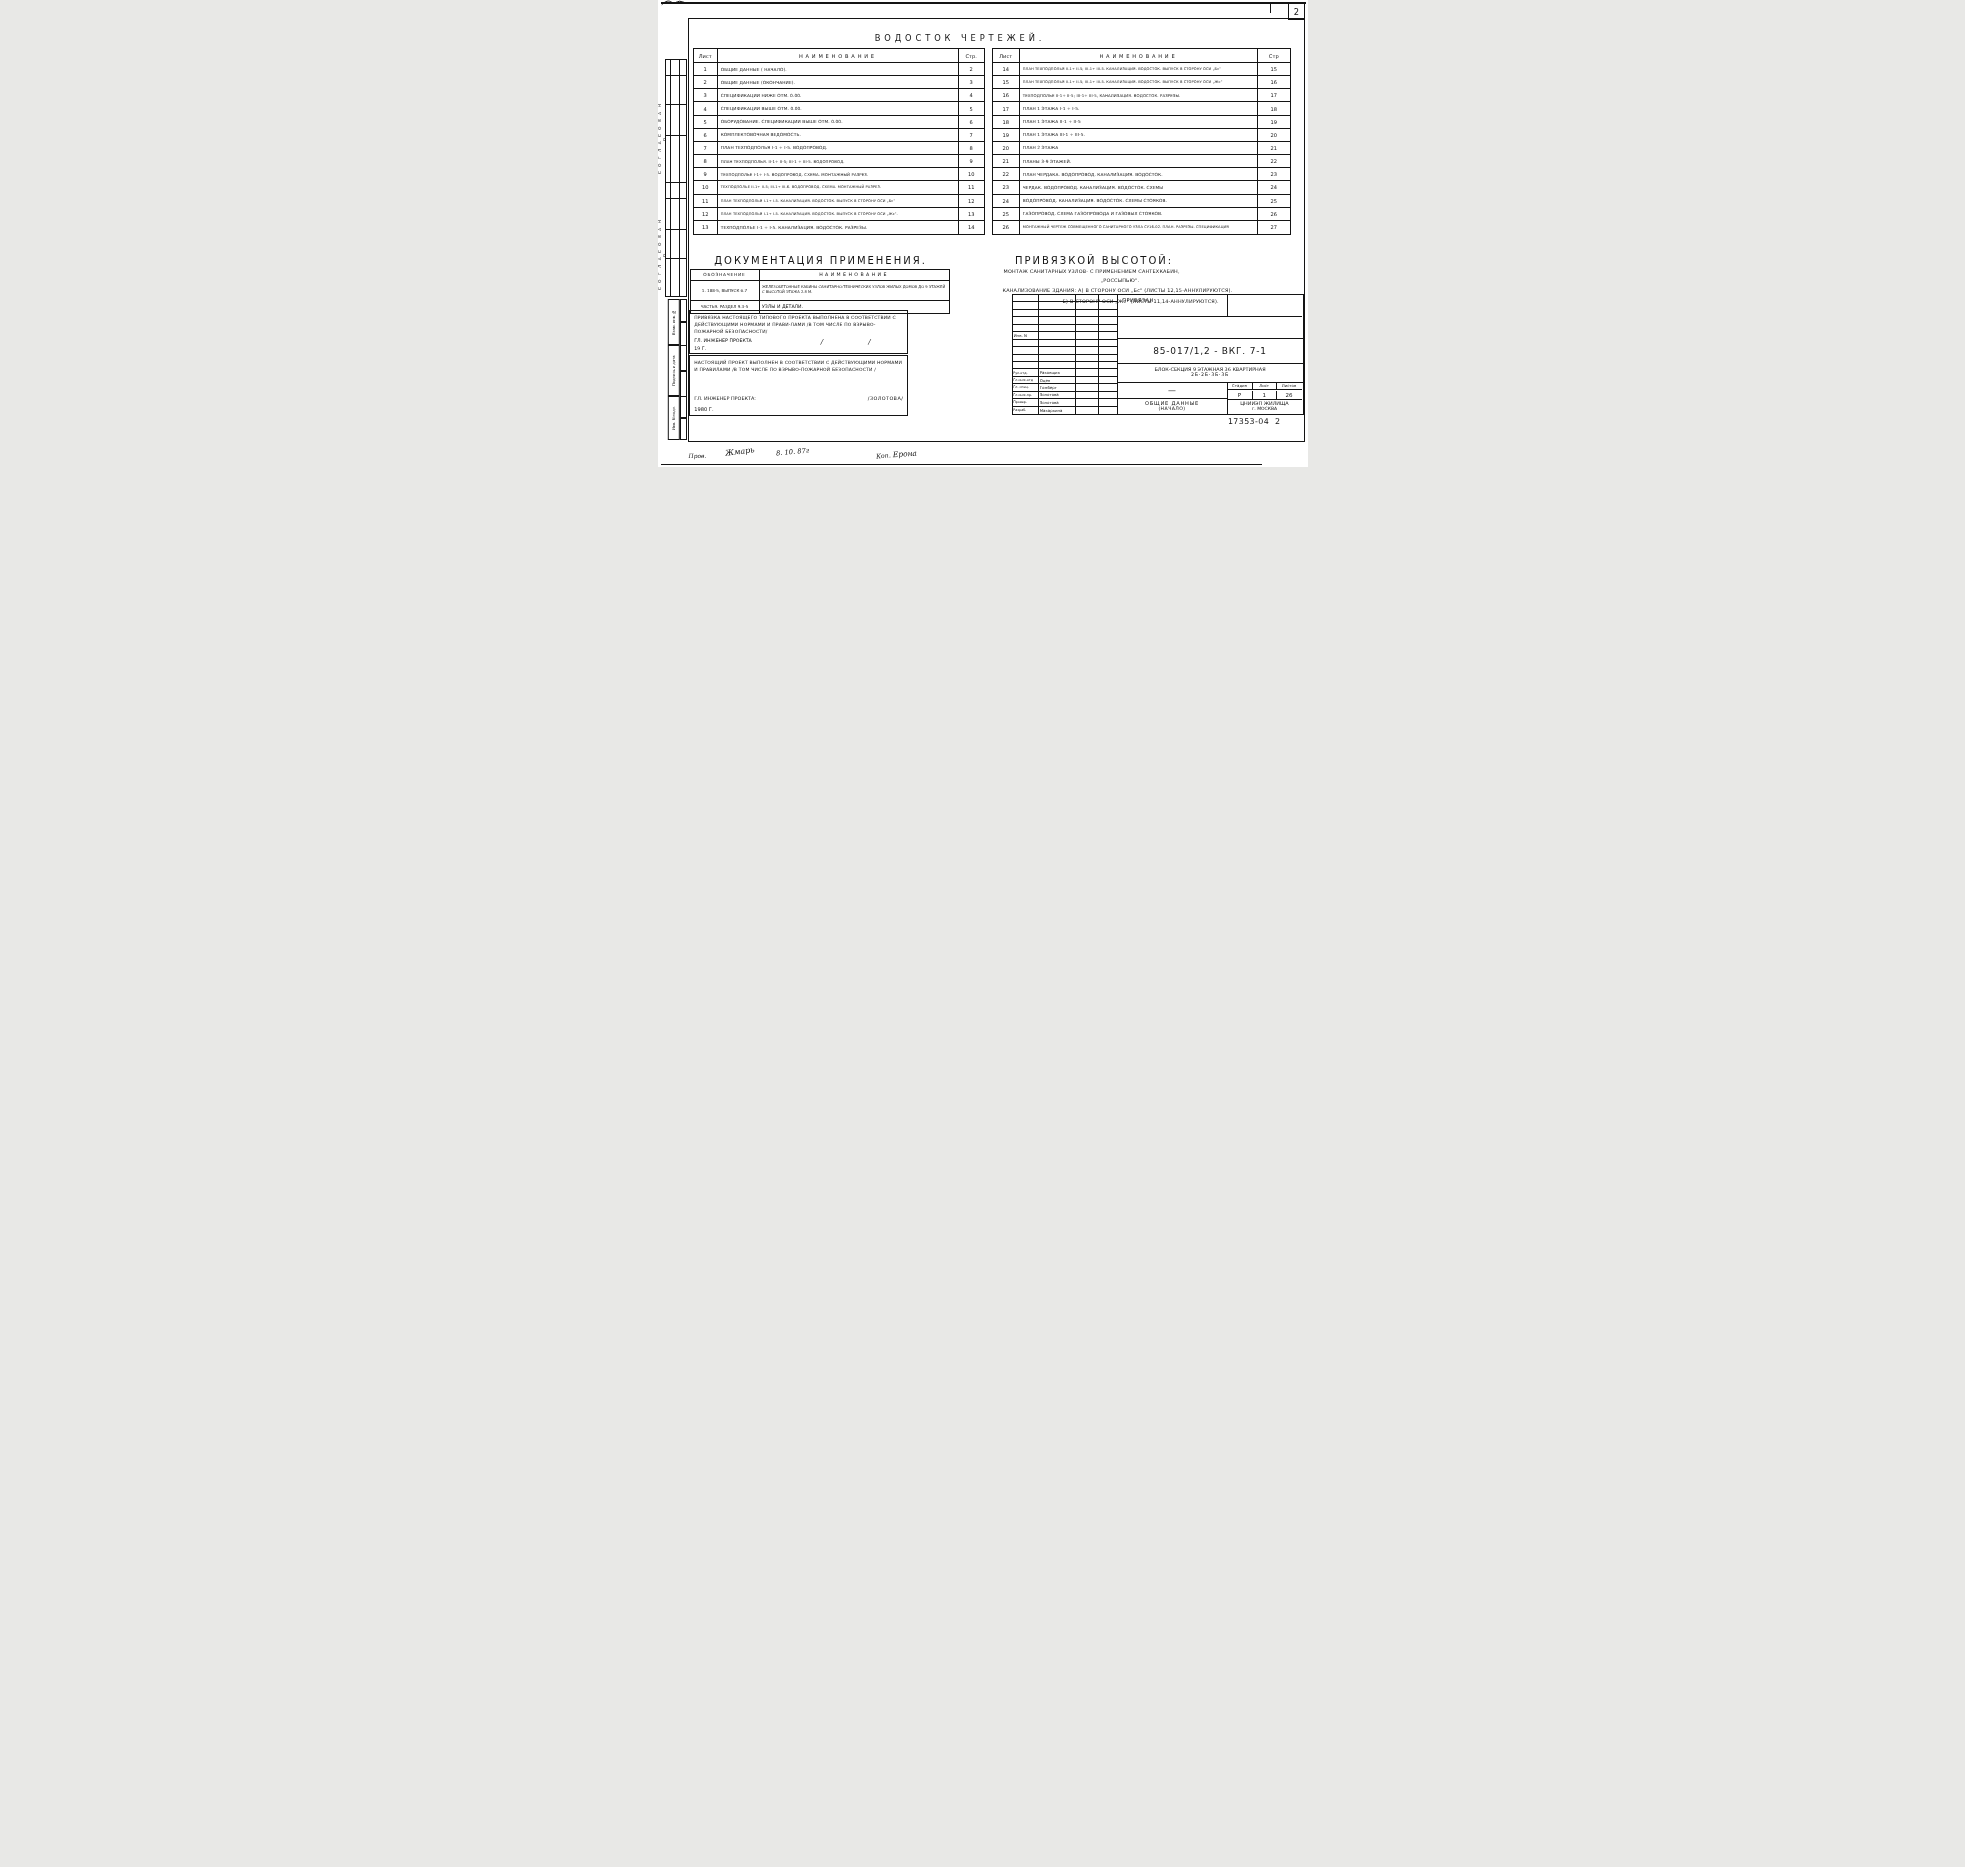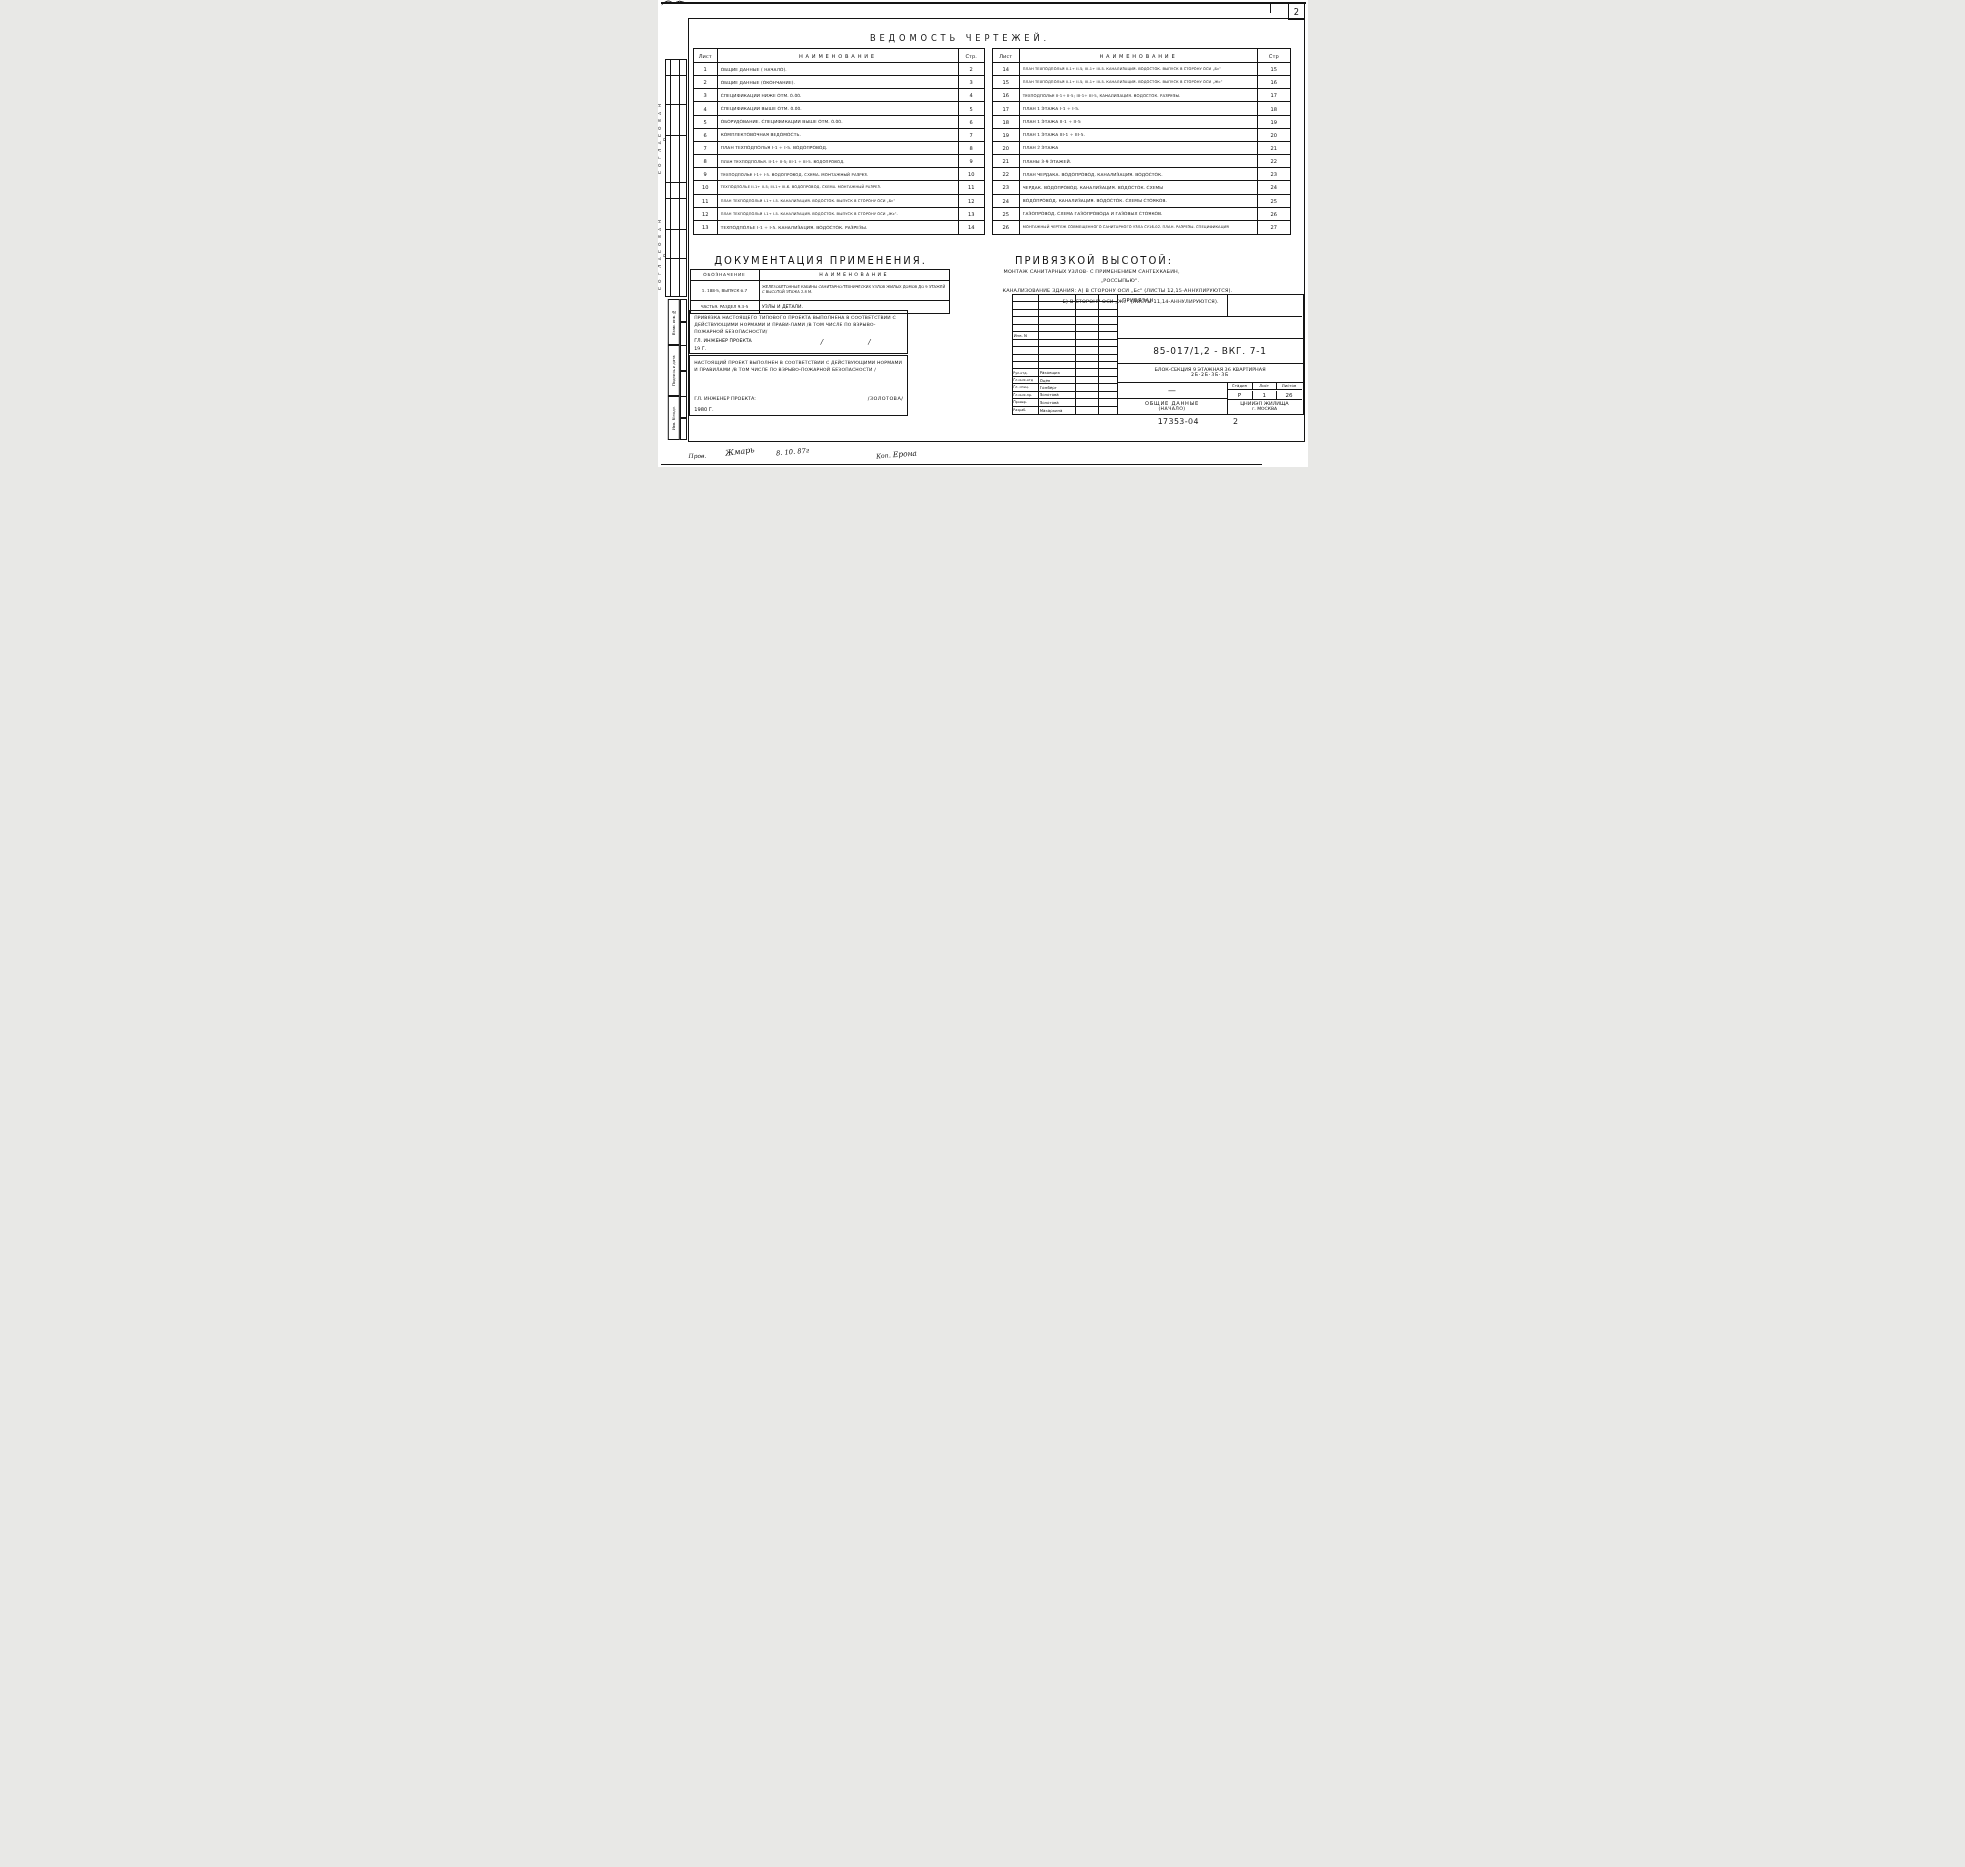--- a/index.html
+++ b/index.html
@@ -87,21 +87,21 @@
   <div class="abs vert" style="left:10.2px;top:396px;width:11.8px;height:44px;border:0.8px solid #141414;box-sizing:border-box;font-size:3.7px;">Инв. N подл.</div>
   <div class="abs" id="border-side-cells" style="left:22px;top:299px;width:7.9px;height:141px;">
       <div style="position: absolute; left: 0px; top: 0px; width: 7.9px; height: 23px; border: 0.8px solid rgb(20, 20, 20); box-sizing: border-box;"></div>
       <div style="position: absolute; left: 0px; top: 23px; width: 7.9px; height: 23.6px; border: 0.8px solid rgb(20, 20, 20); box-sizing: border-box;"></div>
       <div style="position: absolute; left: 0px; top: 46px; width: 7.9px; height: 25.5px; border: 0.8px solid rgb(20, 20, 20); box-sizing: border-box;"></div>
       <div style="position: absolute; left: 0px; top: 72px; width: 7.9px; height: 25.5px; border: 0.8px solid rgb(20, 20, 20); box-sizing: border-box;"></div>
       <div style="position: absolute; left: 0px; top: 97px; width: 7.9px; height: 21.6px; border: 0.8px solid rgb(20, 20, 20); box-sizing: border-box;"></div>
       <div style="position: absolute; left: 0px; top: 119px; width: 7.9px; height: 22px; border: 0.8px solid rgb(20, 20, 20); box-sizing: border-box;"></div>
     </div>
 
-  <div class="abs ctr" style="left:165px;top:31px;width:275px;height:13.4px;font-size:8.3px;letter-spacing:3.9px;white-space:nowrap;">ВЕДОМОСТЬ ЧЕРТЕЖЕЙ.</div>
+  <div class="abs ctr" style="left:165px;top:31px;width:275px;height:13.4px;font-size:8.3px;letter-spacing:3.9px;white-space:nowrap;">ВОДОСТОК ЧЕРТЕЖЕЙ.</div>
 
   <div class="abs cellgrid" id="left-table" style="left:35px;top:48px;width:292px;height:187px;border:1.2px solid #141414;box-sizing:border-box;grid-template-columns:24.4px 241px 1fr;grid-template-rows:14px repeat(13,1fr);">
     <div class="cell hdr">Лист</div>
     <div class="cell hdr sp">НАИМЕНОВАНИЕ</div>
     <div class="cell hdr last-col">Стр.</div>
   <div class="cell num">1</div>
       <div class="cell namecell" style="font-size: 4.3px;">ОБЩИЕ ДАННЫЕ ( НАЧАЛО).</div>
       <div class="cell num last-col">2</div>
       <div class="cell num">2</div>
       <div class="cell namecell" style="font-size: 4.3px;">ОБЩИЕ ДАННЫЕ (ОКОНЧАНИЕ).</div>
@@ -310,21 +310,21 @@
     <div class="tb-cell br" style="left:105px;top:104px;width:110px;height:15px;">
       <div class="ctr" style="font-size:5.1px;letter-spacing:0.8px;margin-top:0.8px;">ОБЩИЕ ДАННЫЕ</div>
       <div class="ctr" style="font-size:4.7px;letter-spacing:0.4px;">(НАЧАЛО)</div>
     </div>
     <div class="tb-cell" style="left:215px;top:104px;width:74px;height:15px;">
       <div class="ctr" style="font-size:4.9px;margin-top:0.8px;white-space:nowrap;">ЦНИИЭП ЖИЛИЩА</div>
       <div class="ctr" style="font-size:4.5px;">г. МОСКВА</div>
     </div>
   </div>
 
-  <div class="abs" style="left:458px;top:417px;width:165px;display:flex;justify-content:center;gap:34px;font-size:7.9px;letter-spacing:0.4px;">
+  <div class="abs" style="left:458px;top:417px;width:165px;display:flex;justify-content:flex-end;gap:6px;font-size:7.9px;letter-spacing:0.4px;">
     <span>17353-04</span>
     <span>2</span>
   </div>
 
   <div class="abs hand" style="left:31px;top:453px;font-size:5.9px;">Пров.</div>
   <div class="abs hand" style="left:67px;top:447px;font-size:7.9px;transform:rotate(-7deg);">Жмарь</div>
   <div class="abs hand" style="left:118px;top:448px;font-size:6.7px;transform:rotate(-5deg);">8. 10.  87г</div>
   <div class="abs hand" style="left:218px;top:450px;font-size:6.3px;transform:rotate(-4deg);">
     <span>Коп.</span>
     <span style="font-size:7.5px;">Ерона</span>

